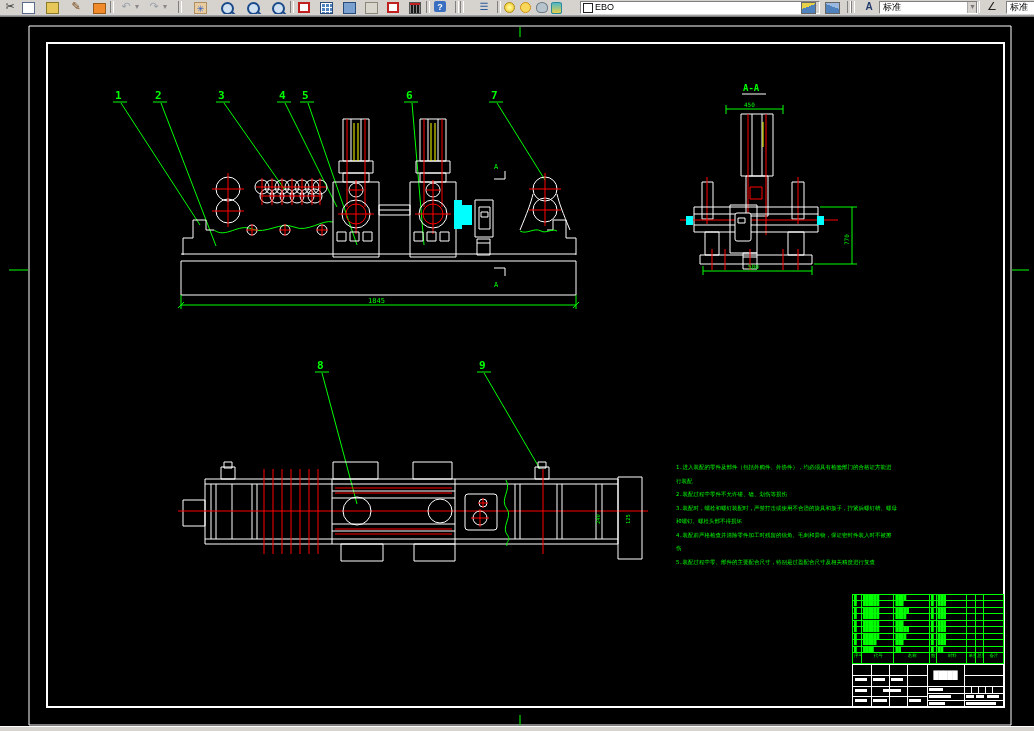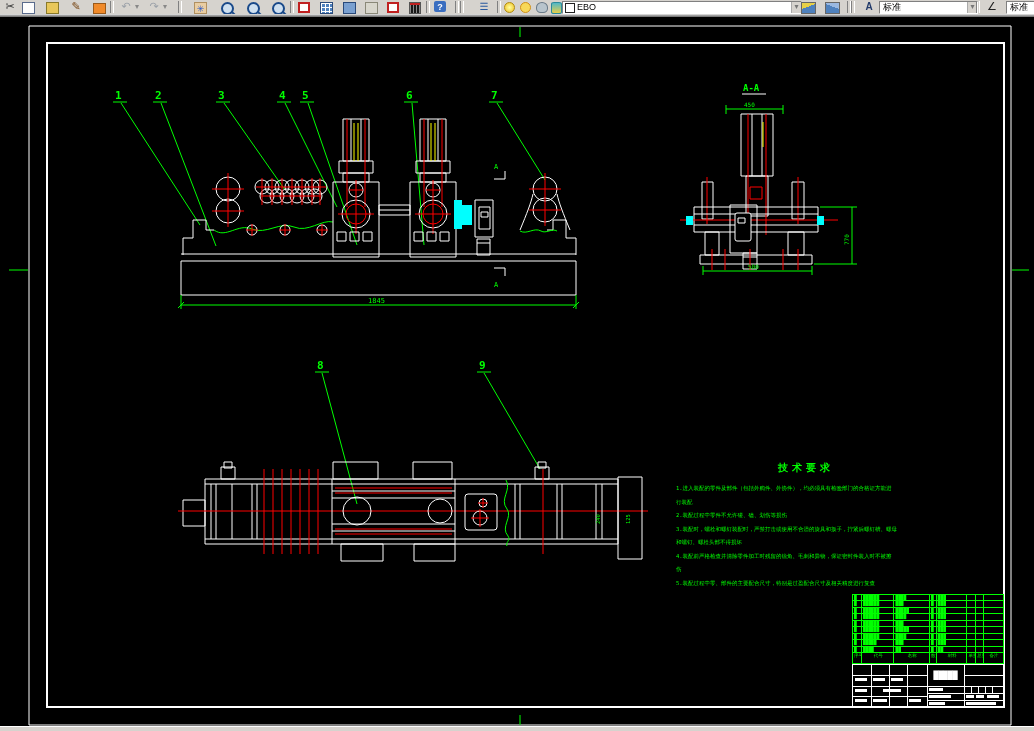--- a/index.html
+++ b/index.html
@@ -125,21 +125,21 @@
     <span class="tbsep" style="left:426px"></span>
     <span class="tbi i-help" style="left:434px"></span>
     <span class="tbsep" style="left:455px"></span>
     <span class="tbsep" style="left:460px"></span>
     <span class="tbi i-layers" style="left:476px"></span>
     <span class="tbsep" style="left:497px"></span>
     <span class="tbi i-bulb" style="left:504px"></span>
     <span class="tbi i-suncircle" style="left:520px"></span>
     <span class="tbi i-gearpage" style="left:536px"></span>
     <span class="tbi i-cyl" style="left:551px"></span>
-    <div class="combo" style="left:562px;width:235px">
+    <div class="combo" style="left:580px;width:235px">
       <span class="swatch" style="left:2px;top:1px;position:absolute"></span>
       <span style="position:absolute;left:14px">EBO</span>
       <span class="dd">▾</span>
     </div>
     <span class="tbi i-mklayer" style="left:801px"></span>
     <span class="tbi i-prevlayer" style="left:825px"></span>
     <span class="tbsep" style="left:847px"></span>
     <span class="tbsep" style="left:851px"></span>
     <span class="tbi i-textstyle" style="left:861px"></span>
     <div class="combo" style="left:879px;width:94px">
@@ -454,21 +454,20 @@
         <line class="w" x1="602" y1="467" x2="602" y2="522"></line>
         <line class="r" x1="543" y1="452" x2="543" y2="537"></line>
         <rect class="w" x="618" y="460" width="24" height="82"></rect>
 
         <text class="gdim2" transform="rotate(-90 600 500)" x="593" y="500" style="font-size:5.5px">240</text>
         <text class="gdim2" transform="rotate(-90 630 500)" x="623" y="500" style="font-size:5.5px">125</text>
       </g>
     </svg>
 
     <div id="techreq">
-      <div class="tr-title">技术要求</div>
       <div class="tr-line">1.进入装配的零件及部件（包括外购件、外协件），均必须具有检验部门的合格证方能进</div>
       <div class="tr-line">行装配</div>
       <div class="tr-line">2.装配过程中零件不允许碰、磕、划伤等损伤</div>
       <div class="tr-line">3.装配时，螺栓和螺钉装配时，严禁打击或使用不合适的旋具和扳手，拧紧后螺钉槽、螺母</div>
       <div class="tr-line">和螺钉、螺栓头部不得损坏</div>
       <div class="tr-line">4.装配前严格检查并清除零件加工时残留的锐角、毛刺和异物，保证密封件装入时不被擦</div>
       <div class="tr-line">伤</div>
       <div class="tr-line">5.装配过程中零、部件的主要配合尺寸，特别是过盈配合尺寸及相关精度进行复查</div>
     </div>
 

